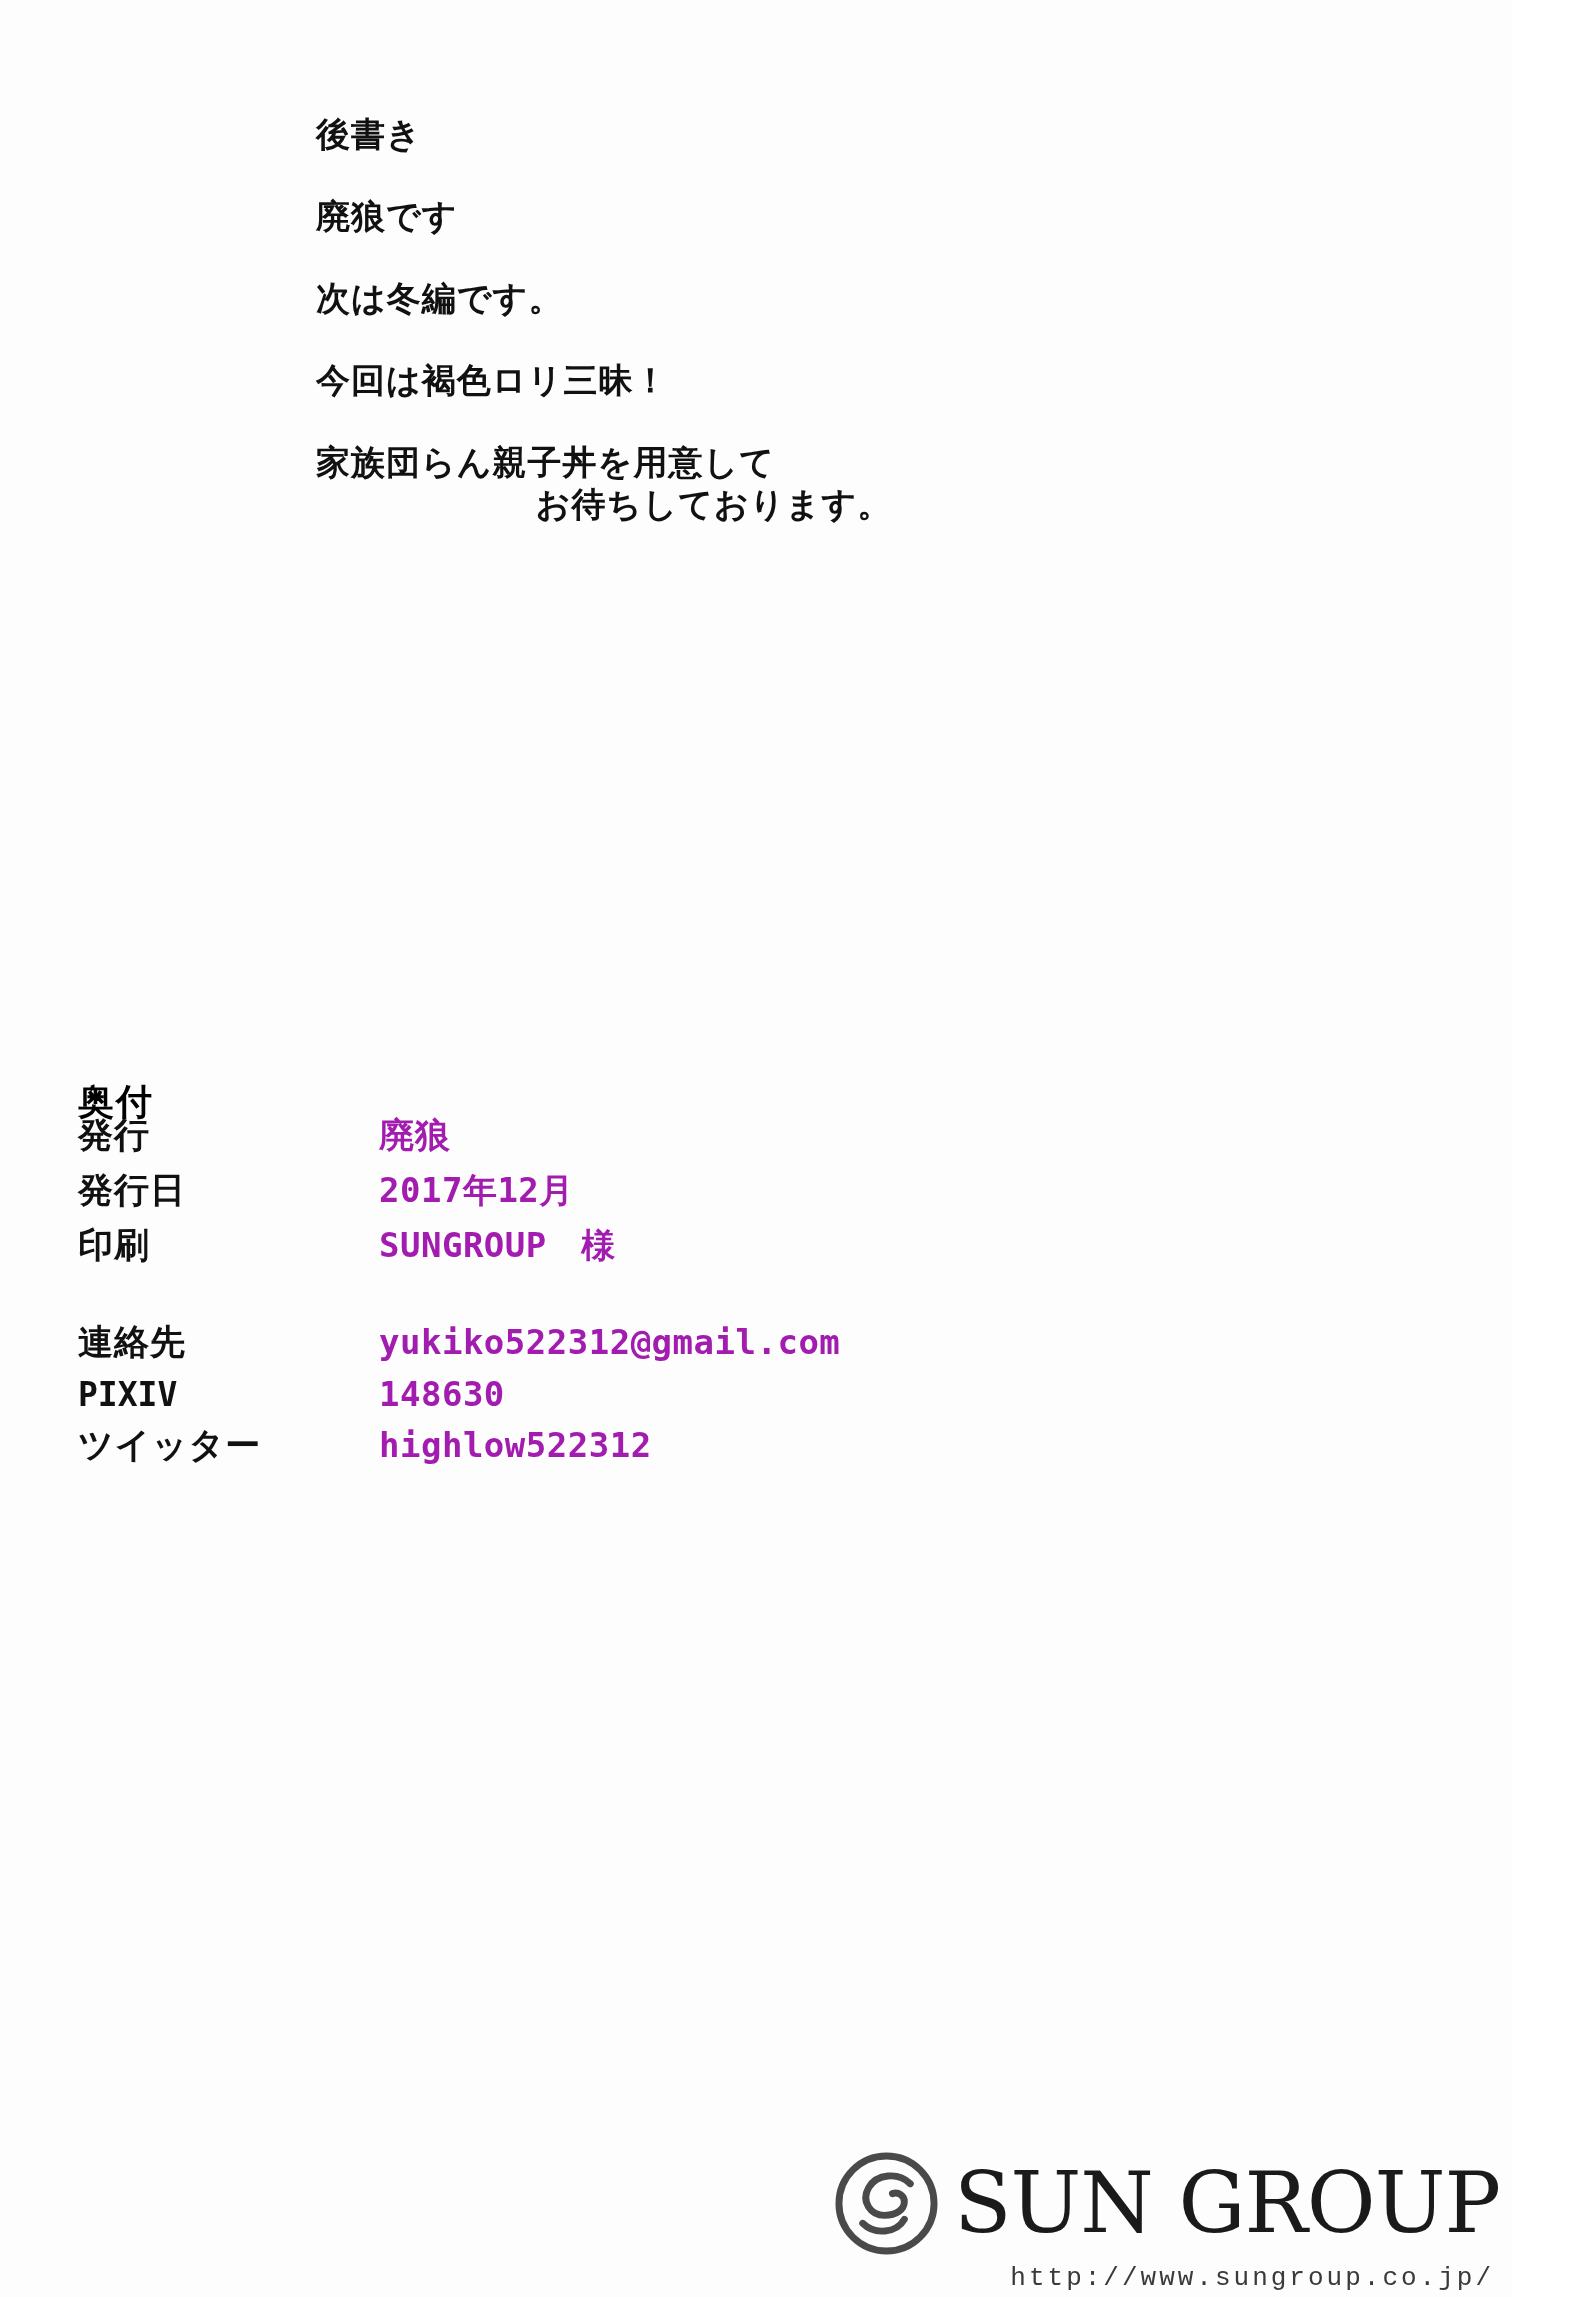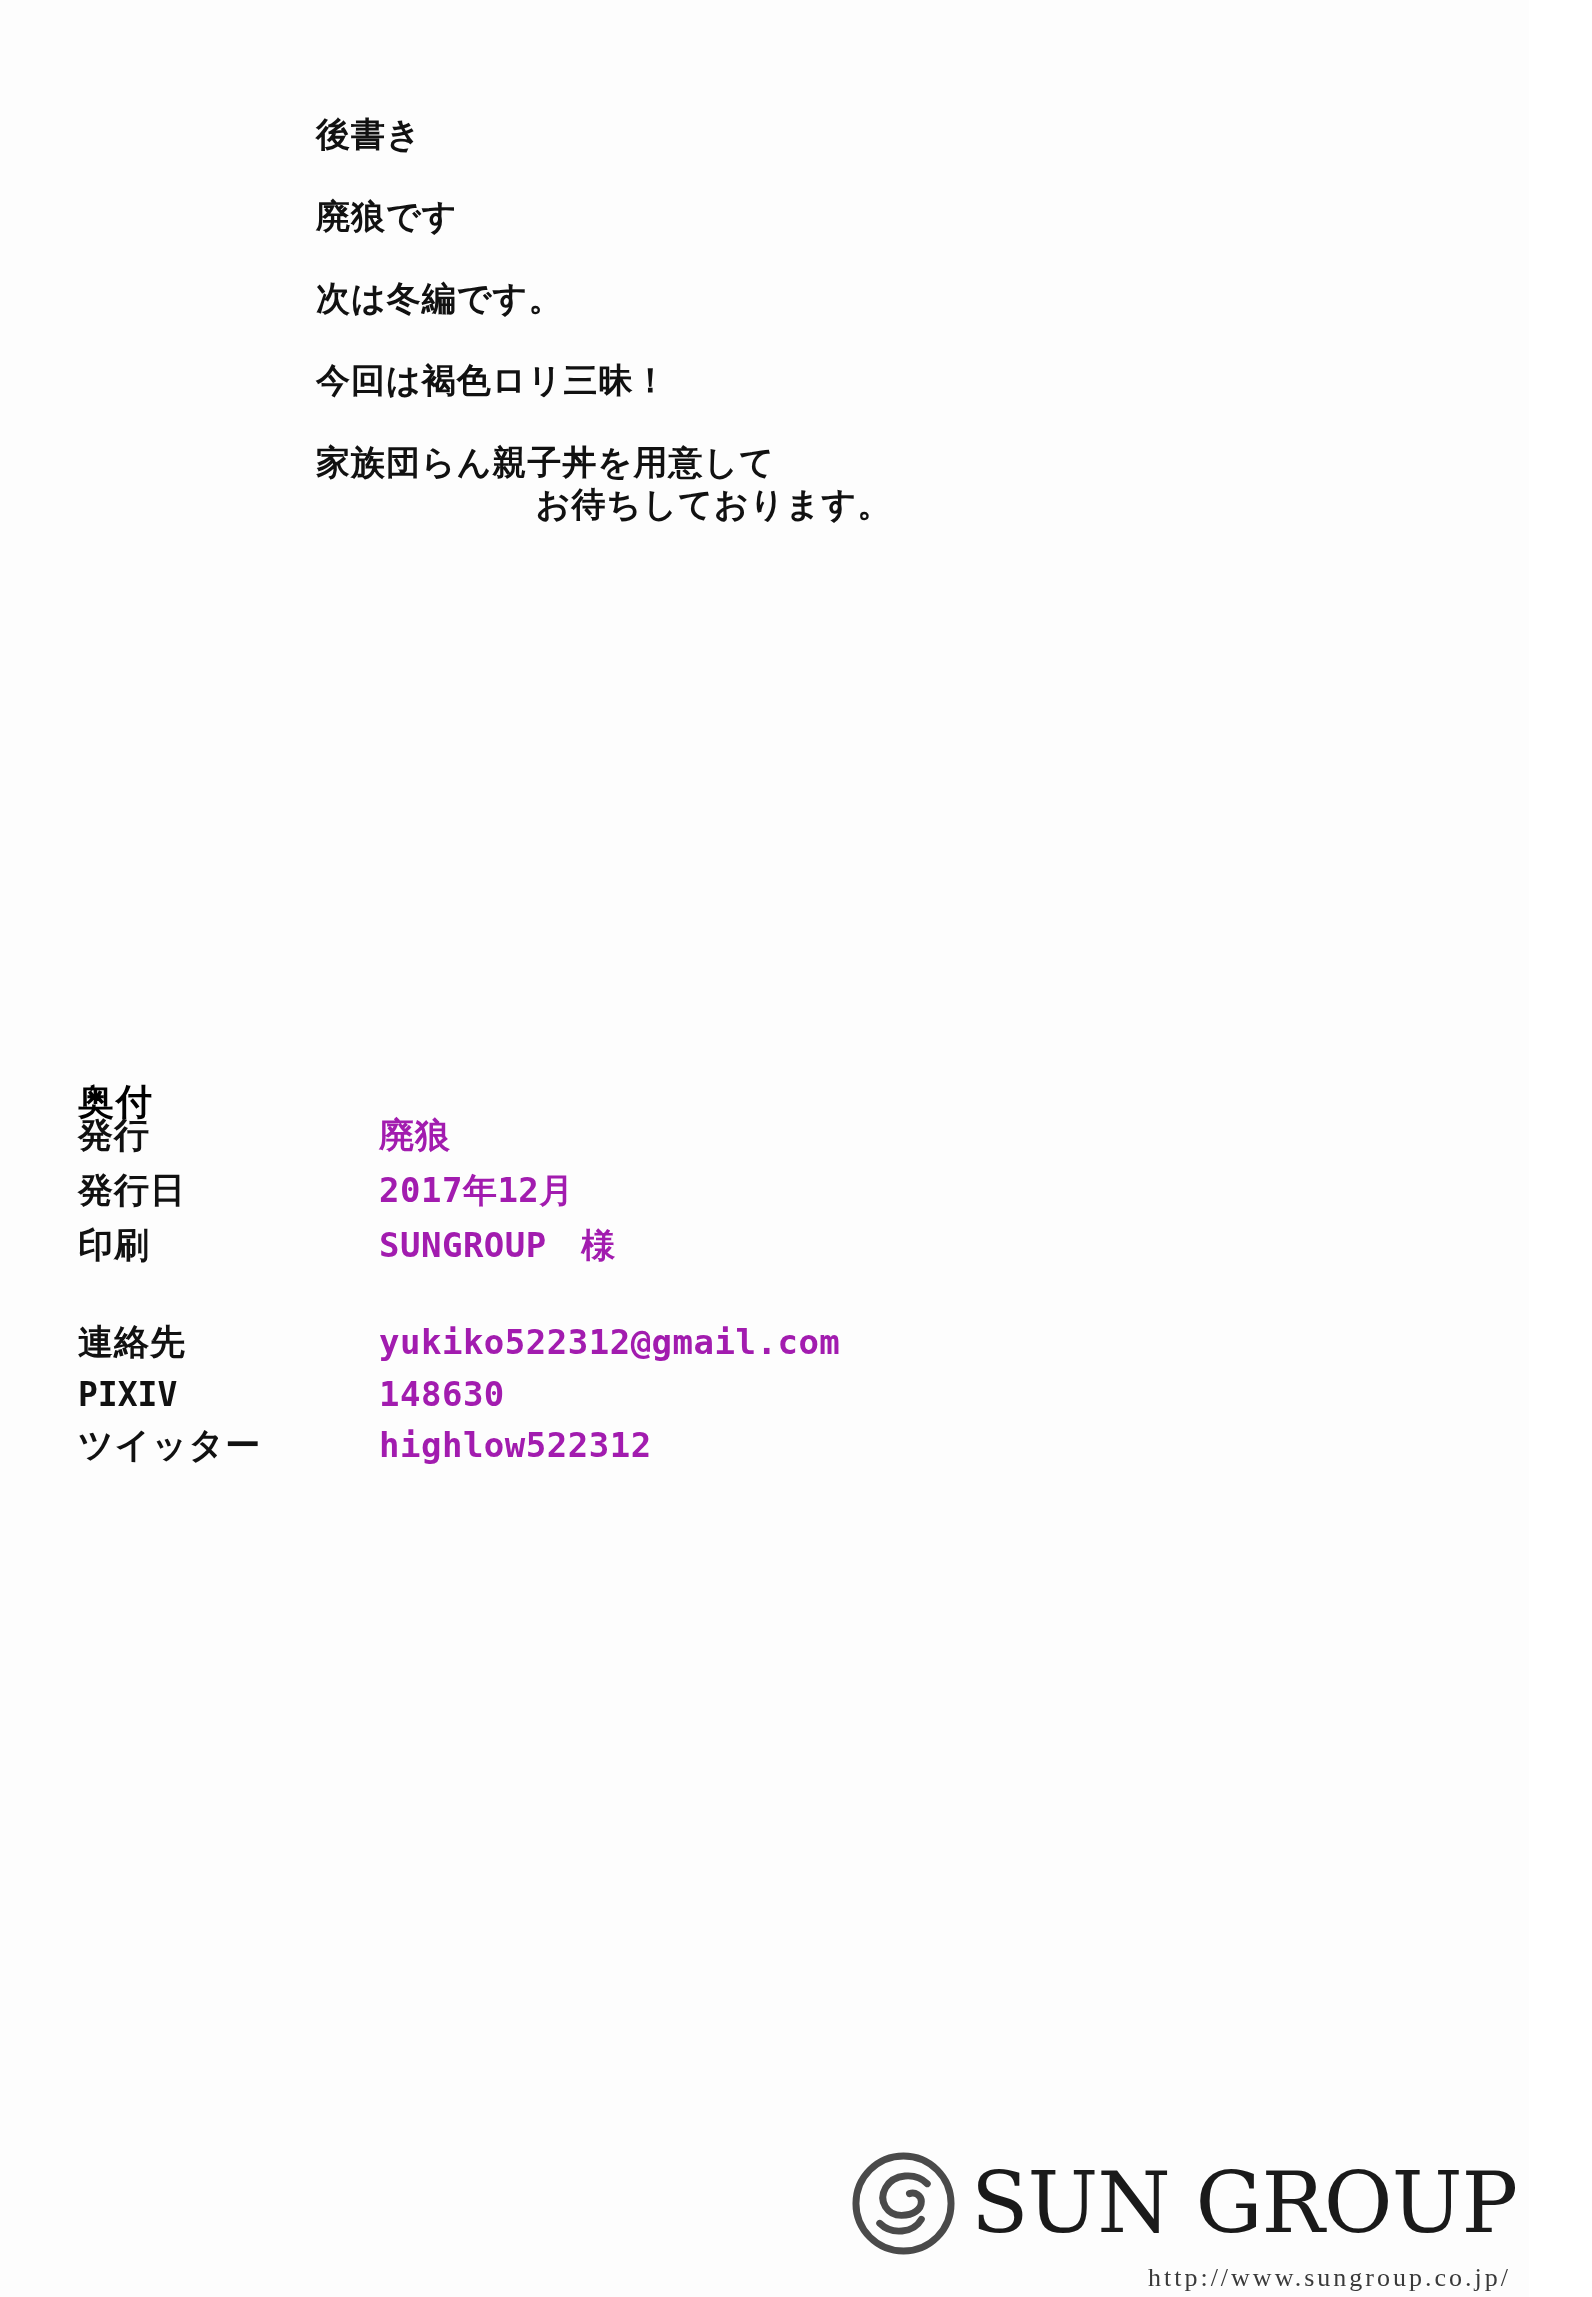--- a/index.html
+++ b/index.html
@@ -8,21 +8,20 @@
     background: #ffffff;
   }
   .page {
     position: relative;
     width: 1512px;
     height: 2297px;
     background: #fdfdfd;
     overflow: hidden;
     font-family: "Liberation Sans", sans-serif;
     color: #1b1b1b;
-    padding-left: 17px;
   }
 
   
   .afterword {
     position: absolute;
     left: 316px;
     top: 117px;
     width: 796px;
   }
   .afterword .line {
@@ -122,21 +121,21 @@
   }
   .logo-text {
     font-family: "DejaVu Serif", serif;
     font-size: 84px;
     line-height: 0.92;
     letter-spacing: -1px;
     color: #1a1a1a;
     white-space: pre;
   }
   .logo-url {
-    font-family: Liberation Serif, serif;
+    font-family: Liberation Mono, monospace;
     font-size: 26px;
     letter-spacing: 3px;
     color: #3a3a3a;
     margin-top: 6px;
     margin-right: 6px;
   }
 </style>
 </head>
 <body>
 

